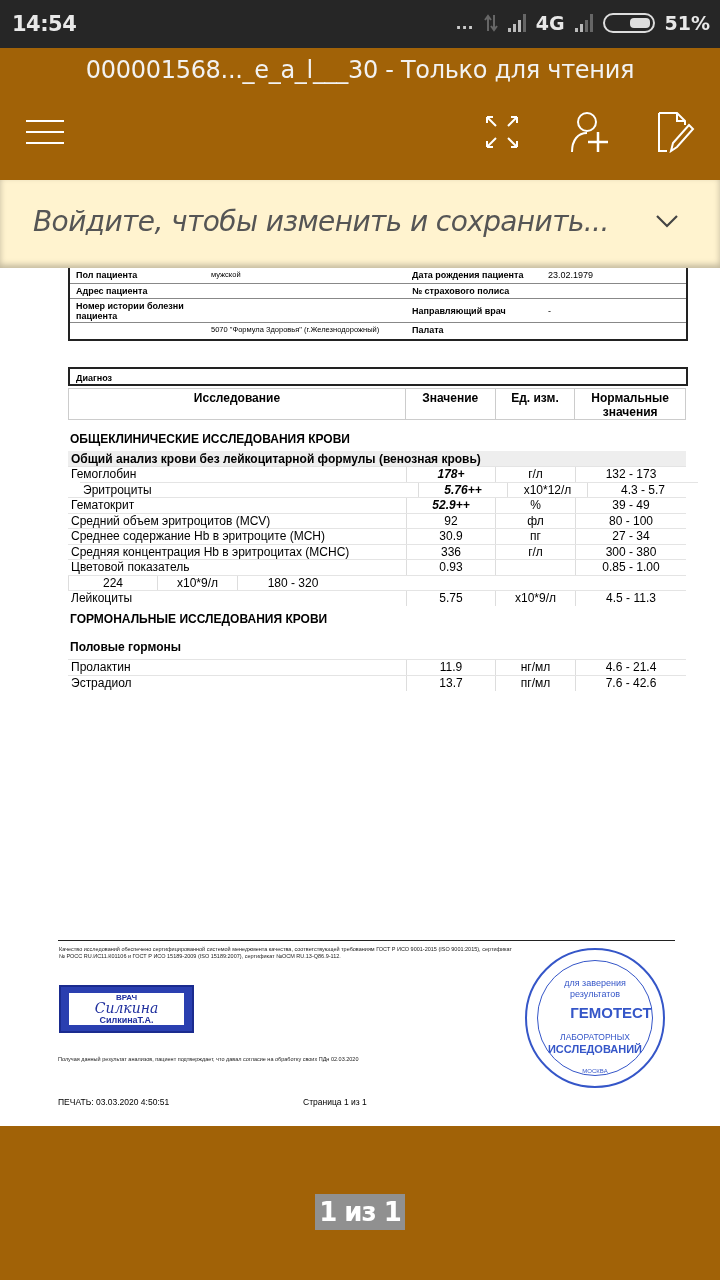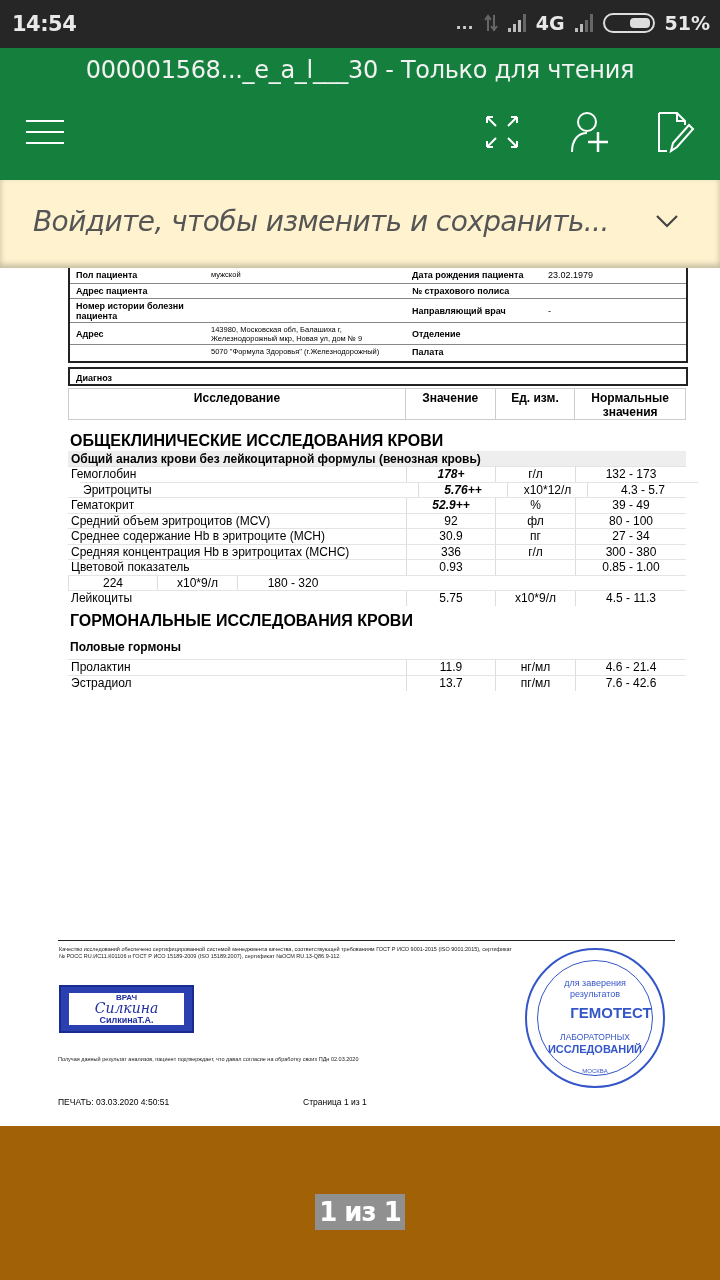--- a/index.html
+++ b/index.html
@@ -5,39 +5,39 @@
   * { box-sizing: border-box; margin: 0; padding: 0; }
   html, body { width: 720px; height: 1280px; overflow: hidden; background: #e5e5e5; font-family: "Liberation Sans", sans-serif; }
   .statusbar { position: absolute; top: 0; left: 0; width: 720px; height: 48px; background: #262626; color: #e8e8e8; }
   .statusbar .time { position: absolute; left: 12px; top: 12px; font-size: 21px; font-weight: bold; font-family: "DejaVu Sans", sans-serif; letter-spacing: -0.5px; }
   .statusbar .right { position: absolute; right: 10px; top: 12px; display: flex; align-items: center; gap: 10px; font-size: 19px; font-weight: bold; font-family: "DejaVu Sans", sans-serif; }
   .bars { display: inline-flex; align-items: flex-end; gap: 2px; height: 18px; }
   .bars i { display: block; width: 3px; background: #bbb; }
   .bars i.dim { background: #666; }
   .battery { width: 52px; height: 20px; border: 2px solid #ddd; border-radius: 10px; position: relative; }
   .battery::after { content: ""; position: absolute; right: 3px; top: 3px; width: 20px; height: 10px; background: #ddd; border-radius: 4px; }
-  .appbar { position: absolute; top: 48px; left: 0; width: 720px; height: 132px; background: #15803d; color: #fff; }
+  .appbar { position: absolute; top: 48px; left: 0; width: 720px; height: 132px; background: #a16207; color: #fff; }
   .appbar .title { position: absolute; top: 8px; left: 0; width: 720px; text-align: center; font-size: 24px; color: #f2f2f2; font-family: "DejaVu Sans", sans-serif; letter-spacing: -0.3px; }
   .icon-btn { position: absolute; display: flex; align-items: center; justify-content: center; }
   .banner { position: absolute; top: 180px; left: 0; width: 720px; height: 88px; background: #fff3cf; box-shadow: 0 -3px 6px rgba(0,0,0,0.25) inset; }
   .banner .text { position: absolute; left: 33px; top: 25px; font-size: 28px; color: #555; font-family: "DejaVu Sans", sans-serif; letter-spacing: -0.6px; font-style: italic; }
   .banner .chev { position: absolute; right: 40px; top: 28px; }
   .page { position: absolute; top: 268px; left: 0; width: 720px; height: 858px; background: #fff; }
   .info { position: absolute; left: 68px; top: 0; width: 620px; border: 2px solid #222; border-top: none; font-size: 9px; }
   .info .r { display: flex; border-bottom: 1px solid #888; }
   .info .r:last-child { border-bottom: none; }
   .info .c1 { width: 137px; padding: 2px 6px; font-weight: bold; }
   .info .c2 { width: 205px; padding: 2px 4px; font-size: 7.5px; }
   .info .c3 { width: 136px; padding: 2px 0; font-weight: bold; }
   .info .c4 { padding: 2px 0; font-size: 9px; }
   .diag { position: absolute; left: 68px; top: 99px; width: 620px; height: 19px; border: 2px solid #222; font-size: 9px; font-weight: bold; padding: 4px 6px; }
   .thead { position: absolute; left: 68px; top: 120px; width: 618px; height: 32px; border: 1px solid #ccc; display: flex; font-size: 12px; font-weight: bold; }
   .thead div { border-right: 1px solid #ccc; text-align: center; padding-top: 2px; }
   .thead div:last-child { border-right: none; }
-  .sect { position: absolute; left: 70px; font-size: 16px; font-weight: bold; }
+  .sect { position: absolute; left: 70px; font-size: 12px; font-weight: bold; }
   .grp { position: absolute; left: 68px; width: 618px; height: 16px; background: #eee; font-size: 12px; font-weight: bold; padding: 1px 3px; }
   .row { position: absolute; left: 68px; width: 618px; height: 15.5px; display: flex; font-size: 12px; border-top: 1px solid #e4e4e4; }
   .row div { line-height: 14px; }
   .row .n { width: 338px; padding-left: 3px; }
   .row .v { width: 90px; text-align: center; border-right: 1px solid #ddd; border-left: 1px solid #ddd; }
   .row .u { width: 80px; text-align: center; border-right: 1px solid #ddd; }
   .row .r2 { width: 110px; text-align: center; }
   .row .v.flag { font-weight: bold; font-style: italic; }
   .footer-line { position: absolute; left: 58px; top: 672px; width: 617px; height: 1px; background: #222; }
   .small { position: absolute; font-size: 5.5px; color: #222; line-height: 7px; }
@@ -125,26 +125,20 @@
       <div class="c2"></div>
       <div class="c3">№ страхового полиса</div>
       <div class="c4"></div>
     </div>
     <div class="r" style="height:24px;align-items:center;">
       <div class="c1" style="line-height:10px;">Номер истории болезни пациента</div>
       <div class="c2"></div>
       <div class="c3">Направляющий врач</div>
       <div class="c4">-</div>
     </div>
-    <div class="r" style="height:22px;align-items:center;">
-      <div class="c1">Адрес</div>
-      <div class="c2" style="line-height:9px;">143980, Московская обл, Балашиха г, Железнодорожный мкр, Новая ул, дом № 9</div>
-      <div class="c3">Отделение</div>
-      <div class="c4"></div>
-    </div>
     <div class="r" style="height:16px;">
       <div class="c1"></div>
       <div class="c2">5070 "Формула Здоровья" (г.Железнодорожный)</div>
       <div class="c3">Палата</div>
       <div class="c4"></div>
     </div>
   </div>
 
   <div class="diag">Диагноз</div>
 

